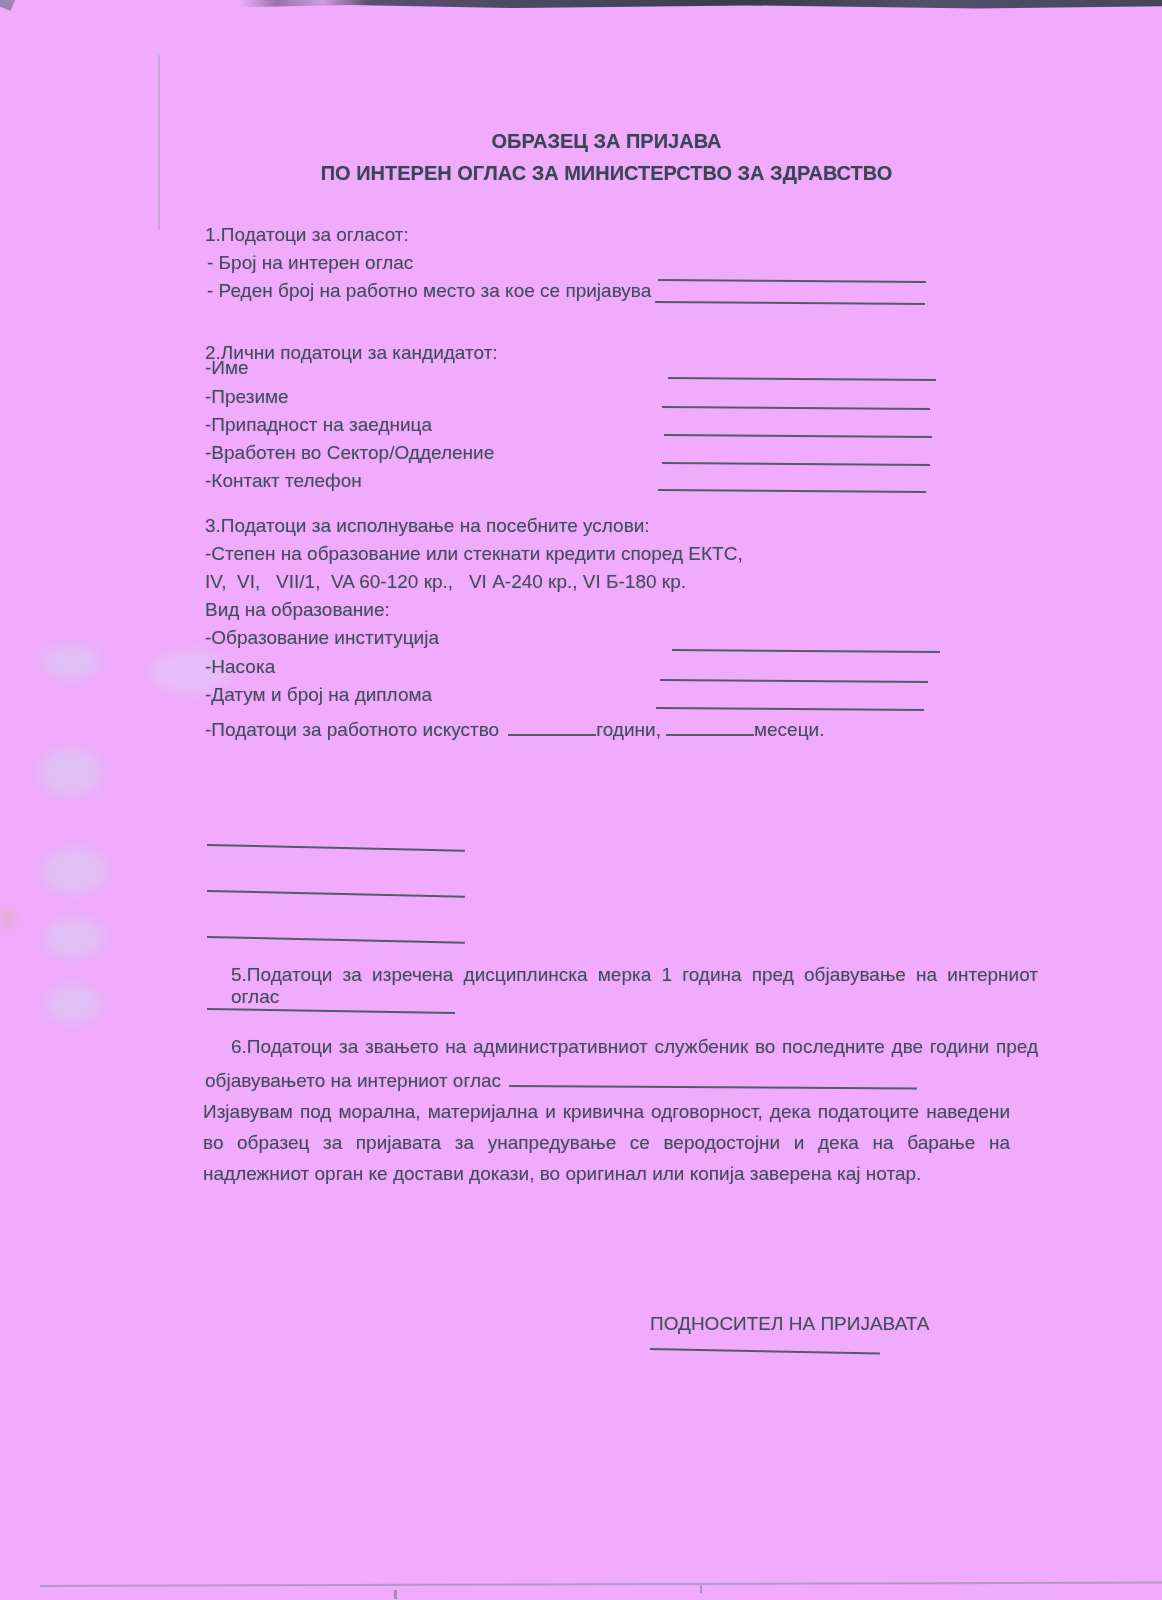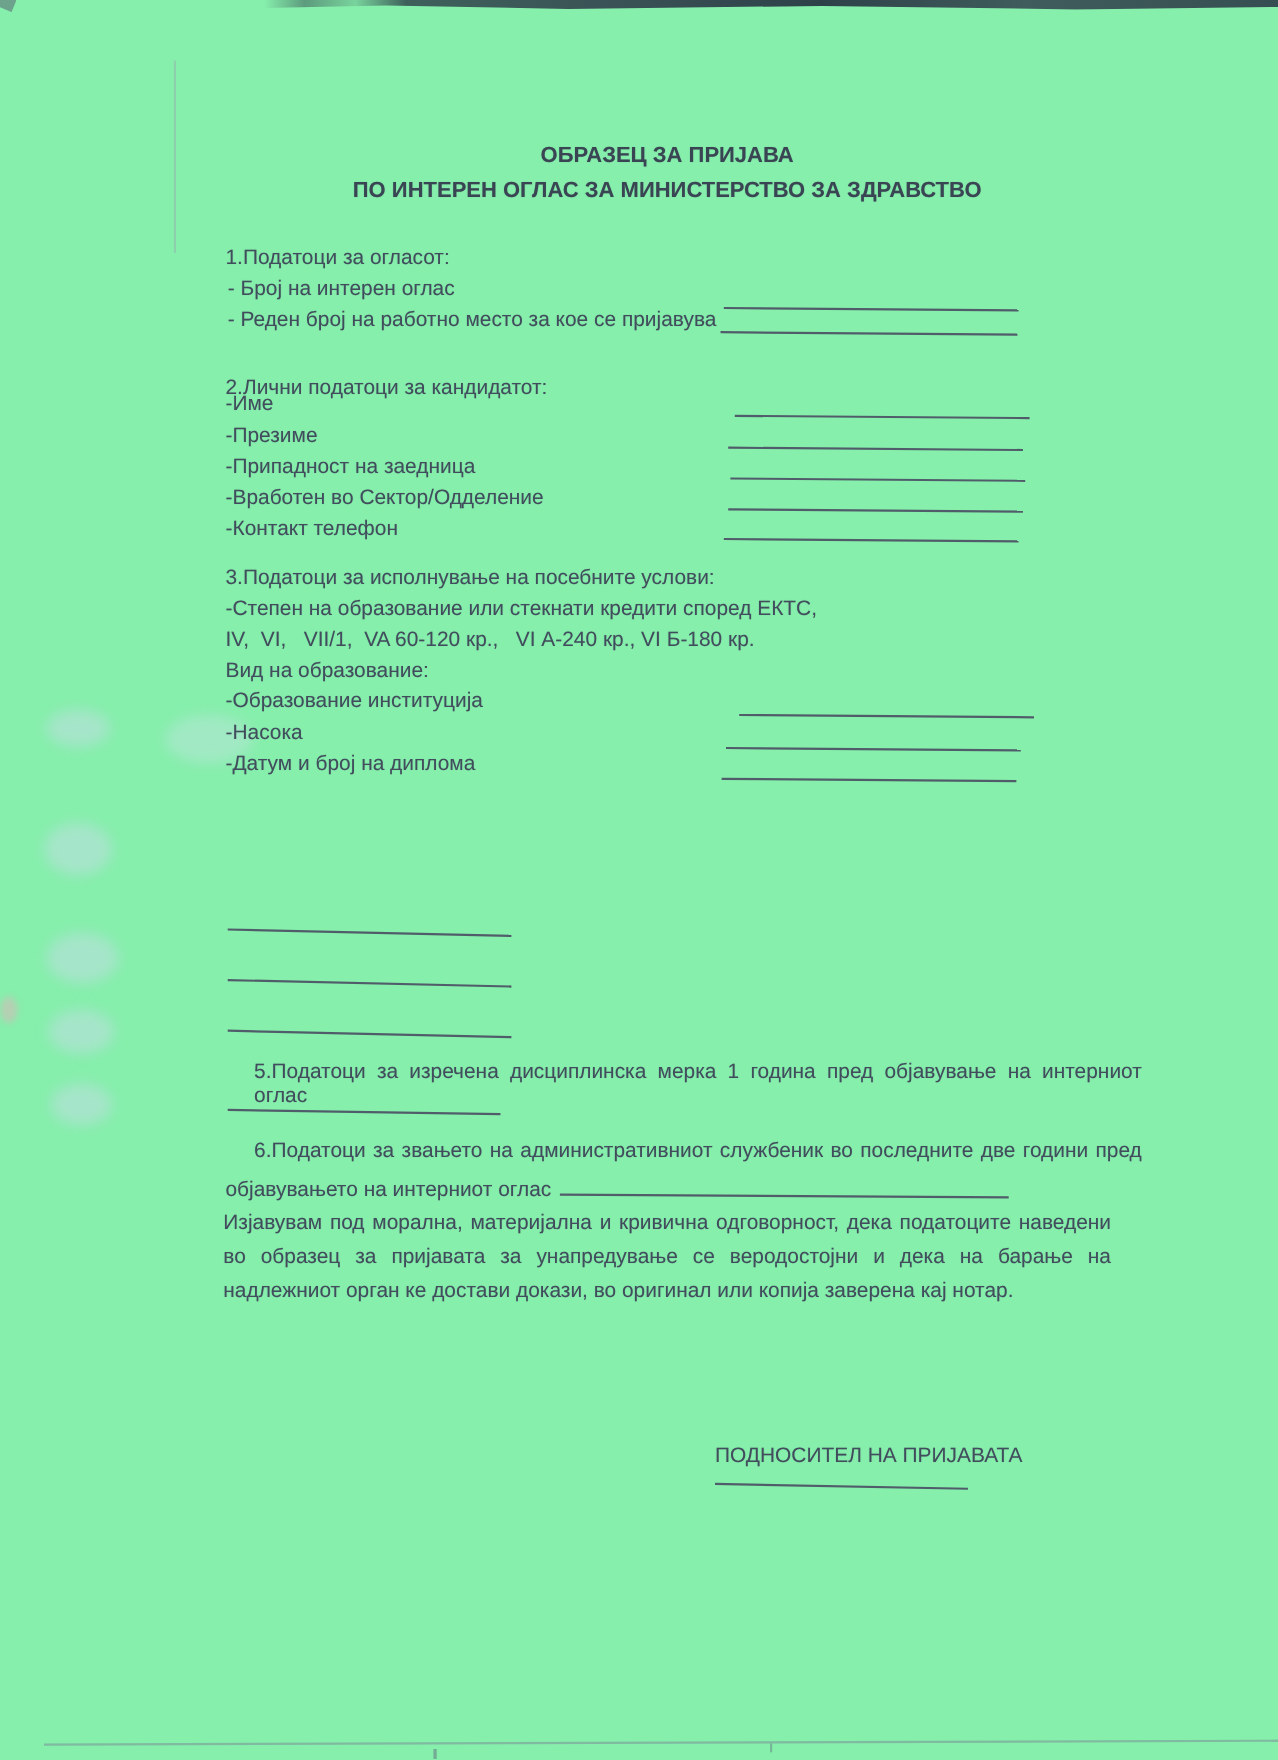--- a/index.html
+++ b/index.html
@@ -1,19 +1,19 @@
 <!DOCTYPE html>
 <html><head>
 <meta charset="utf-8">
 <style>
   html,body{margin:0;padding:0;background:#ffffff;}
   .page{
     position:relative;
     width:1162px;height:1600px;
-    background:#86efac;
+    background:#f0abfc;
     overflow:hidden;
     font-family:"Liberation Sans","DejaVu Sans",sans-serif;
     color:#414d5c;
   }
   .txt{
     position:absolute;
     font-size:19px;
     line-height:22px;
     white-space:nowrap;
     color:#414d5c;
@@ -115,20 +115,23 @@
   <div class="txt" style="left:205px;top:543px;">-Степен на образование или стекнати кредити според ЕКТС,</div>
   <div class="txt pre" style="left:205px;top:571px;">IV,  VI,   VII/1,  VA 60-120 кр.,   VI А-240 кр., VI Б-180 кр.</div>
   <div class="txt" style="left:205px;top:599px;">Вид на образование:</div>
   <div class="txt" style="left:205px;top:627px;">-Образование институција</div>
   <div class="txt" style="left:205px;top:656px;">-Насока</div>
   <div class="txt" style="left:205px;top:684px;">-Датум и број на диплома</div>
   <div class="fill col" style="top:649px;left:672px;"></div>
   <div class="fill col" style="top:679px;left:660px;"></div>
   <div class="fill col" style="top:707px;left:656px;"></div>
 
+  <div class="txt" style="left:205px;top:715px;">
+    <span>-Податоци за работното искуство</span><span class="useg" style="width:88px;margin-left:9px;"></span><span>години,</span><span class="useg" style="width:88px;margin-left:5px;"></span><span>месеци.</span>
+  </div>
 
   <div class="fill wide" style="top:844px;"></div>
   <div class="fill wide" style="top:890px;"></div>
   <div class="fill wide" style="top:936px;"></div>
 
   <div class="jline" style="top:964px;">5.Податоци за изречена дисциплинска мерка 1 година пред објавување на интерниот оглас</div>
   <div class="fill wide" style="top:1008px;width:248px;transform:rotate(0.9deg);"></div>
 
   <div class="jline" style="top:1036px;">6.Податоци за звањето на административниот службеник во последните две години пред</div>
   <div class="txt" style="left:205px;top:1066px;">

